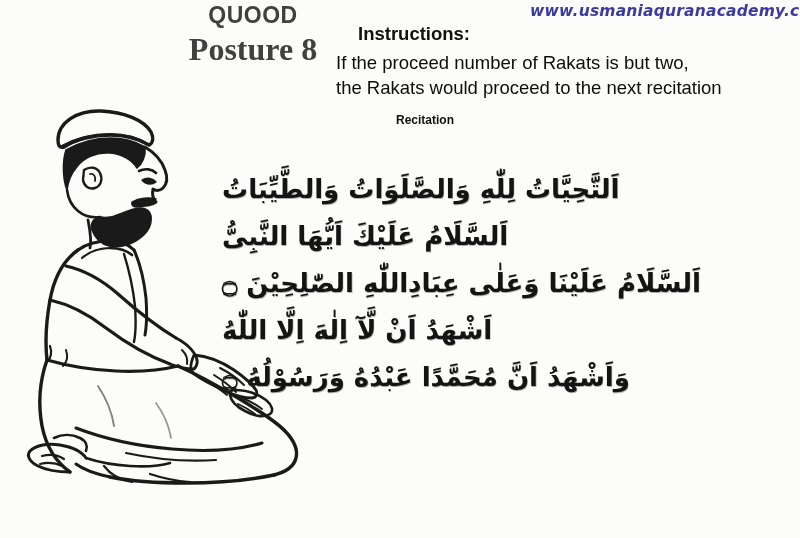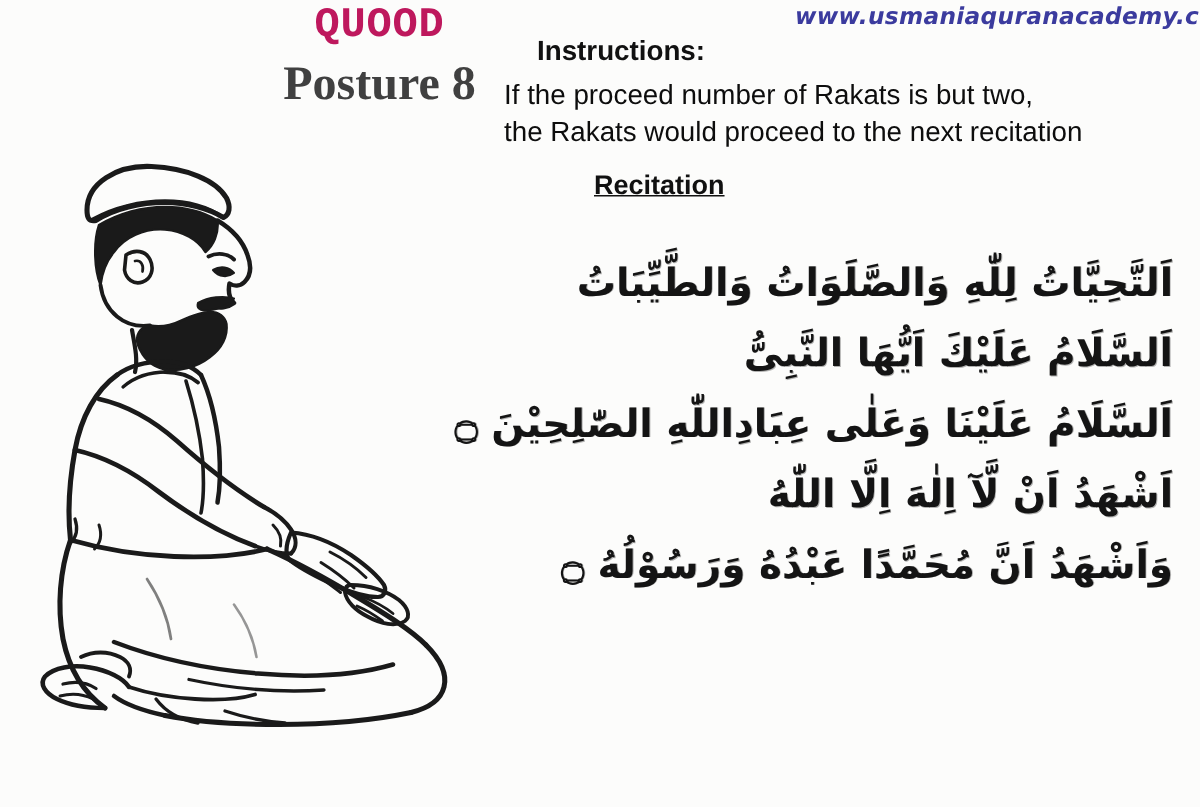--- a/index.html
+++ b/index.html
@@ -39,25 +39,25 @@
   }
 
   .posture-title {
     position: absolute;
     left: 168px;
     top: 4px;
     width: 170px;
     text-align: center;
   }
   .posture-title .name {
-    font-family: Liberation Mono, monospace;
-    font-weight: 700;
-    font-size: 28px;
+    font-family: Liberation Sans, sans-serif;
+    font-weight: 700;
+    font-size: 23px;
     letter-spacing: 0.5px;
-    color: #be185d;
+    color: #404040;
     line-height: 1.02;
   }
   .posture-title .sub {
     font-family: "Liberation Serif", serif;
     font-weight: 700;
     font-size: 32px;
     color: #404040;
     line-height: 1.15;
     margin-top: 4px;
   }
@@ -86,32 +86,31 @@
   .instructions .ins-body {
     margin-top: 6px;
   }
 
   .recitation-head {
     position: absolute;
     left: 396px;
     top: 113px;
     font-family: "Liberation Sans", sans-serif;
     font-weight: 700;
-    font-size: 18px;
+    font-size: 12px;
     color: #111111;
-    text-decoration: underline;
   }
 
   
   .arabic-block {
     position: absolute;
     right: 18px;
     top: 166px;
     width: 560px;
-    text-align: right;
+    text-align: left;
     direction: rtl;
   }
   .arabic-line {
     font-family: "DejaVu Sans", "Liberation Serif", serif;
     font-weight: 700;
     color: #141414;
     font-size: 26px;
     line-height: 47px;
     white-space: nowrap;
     direction: rtl;

